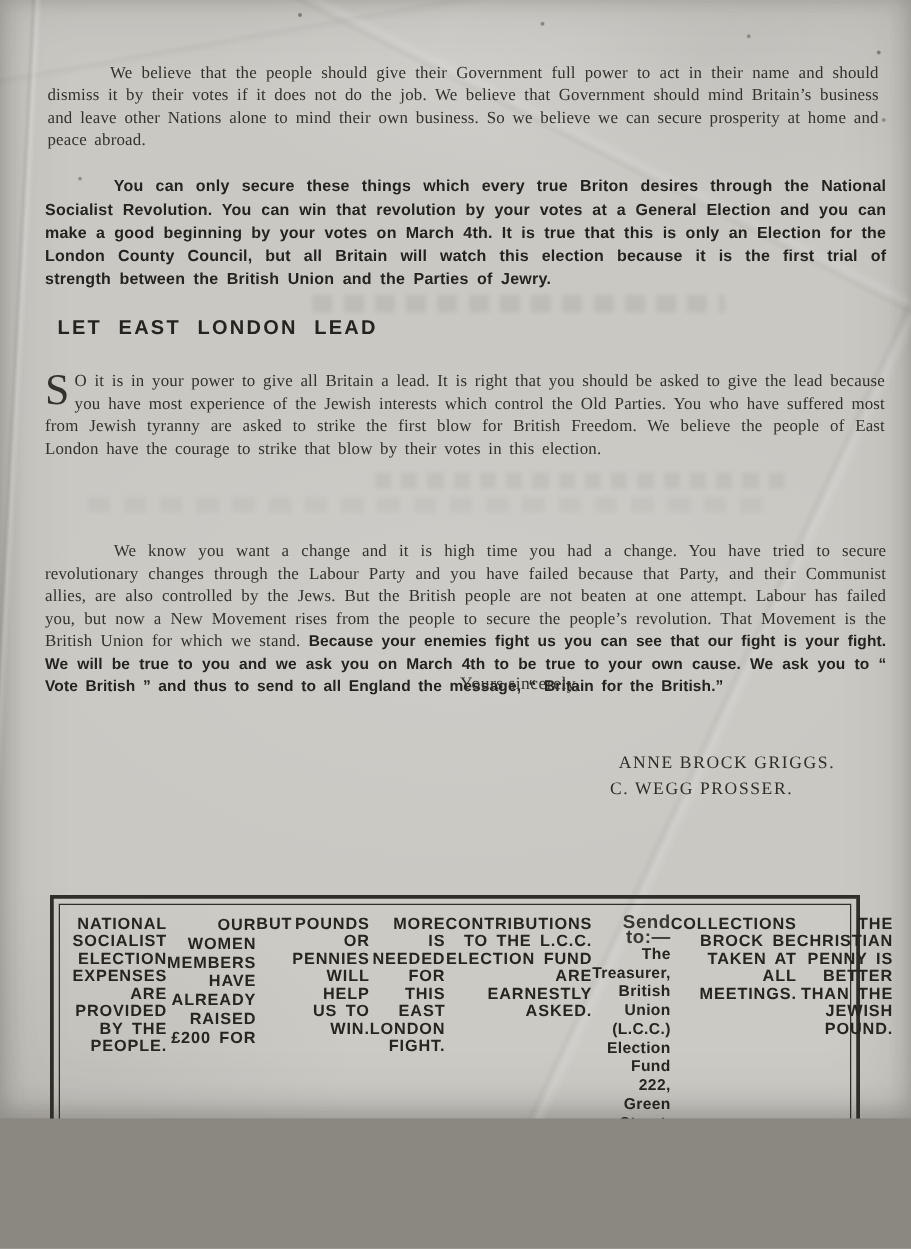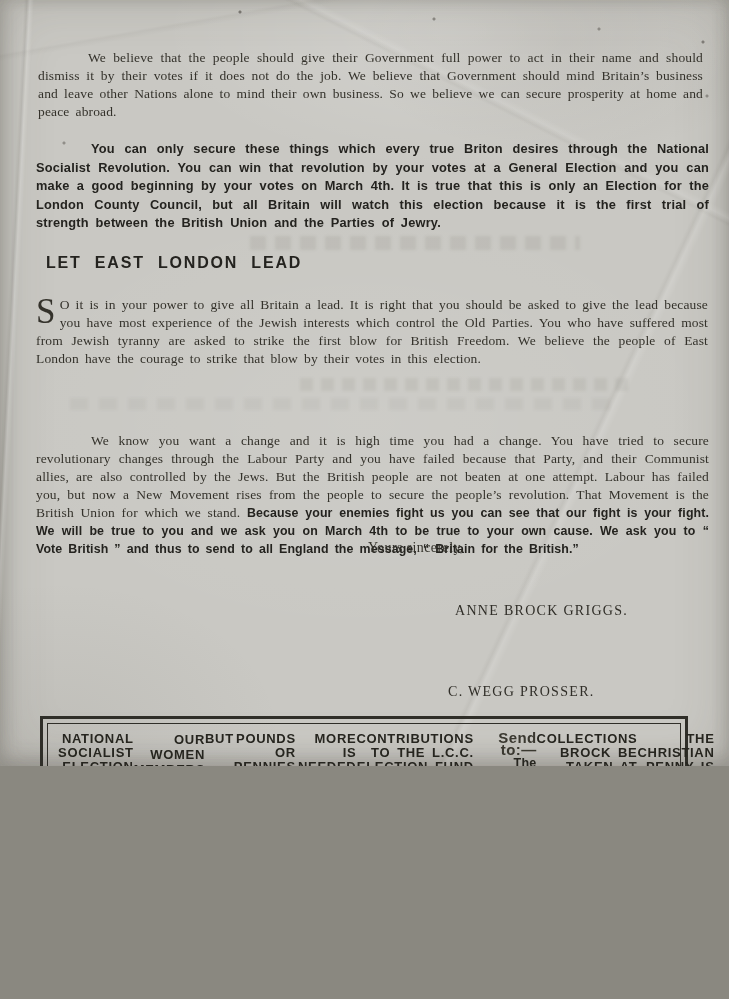--- a/index.html
+++ b/index.html
@@ -1,18 +1,18 @@
 <!DOCTYPE html>
 <html><head>
 <meta charset="utf-8">
 <style>
   html, body { margin:0; padding:0; background:#8a8880; }
   .page {
     position:relative;
-    width:729px; height:766px;
+    width:729px; height:895px;
     margin:0 auto;
     background-color:#c9c8c3;
     background-image:
       radial-gradient(ellipse 420px 200px at 62% 4%, rgba(255,255,255,.16), transparent 70%),
       radial-gradient(ellipse 300px 160px at 565px 45px, rgba(96,90,80,.10), transparent 70%),
       radial-gradient(ellipse 320px 220px at 8% 96%, rgba(86,82,72,.08), transparent 70%),
       radial-gradient(ellipse 500px 300px at 50% 55%, rgba(255,255,255,.07), transparent 75%);
     box-shadow: inset 0 0 55px rgba(70,66,56,.18),
                 inset 8px 0 16px rgba(70,66,56,.10),
                 inset -6px 0 14px rgba(70,66,56,.08),
@@ -77,23 +77,23 @@
     letter-spacing:1.8px; word-spacing:7px;
     color:#24231f; margin:4px;
   }
   .dropcap {
     float:left;
     font-size:35px; line-height:29px;
     padding:1px 4px 0 0;
     color:#34322b;
   }
   .closing { position:absolute; left:368px; top:540px; font-size:14px; letter-spacing:.4px; }
-  .sig { position:absolute; font-size:14px; letter-spacing:1.3px; color:#302e28; }
+  .sig { position:absolute; font-size:14px; letter-spacing:1.3px; color:#302e28;margin-left:40px; }
   .sig1 { left:455px; top:603px; }
-  .sig2 { left:448px; top:684px; }
+  .sig2 { left:448px; top:624px; }
 
   .appeal-box-outer {
     position:absolute; left:40px; top:716px; width:648px; height:237px;
     border:3px solid #2f2e28; padding:4px;
     box-sizing:border-box;
     background:rgba(255,255,255,.04);
   }
   .appeal-box-inner {
     border:1.5px solid #2f2e28;
     height:100%; box-sizing:border-box;

